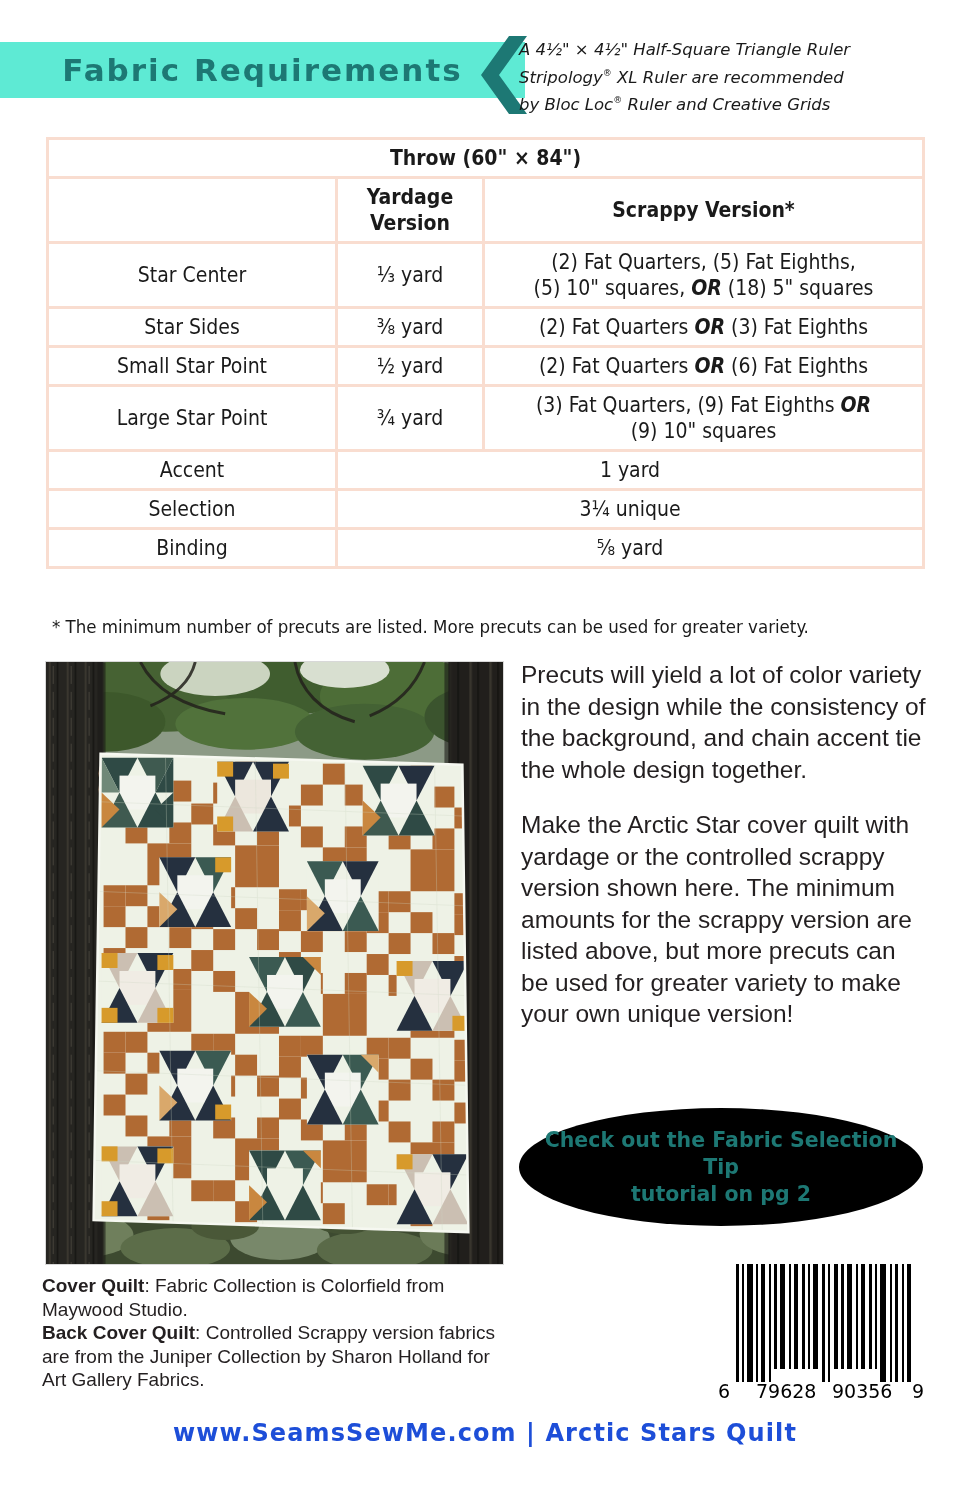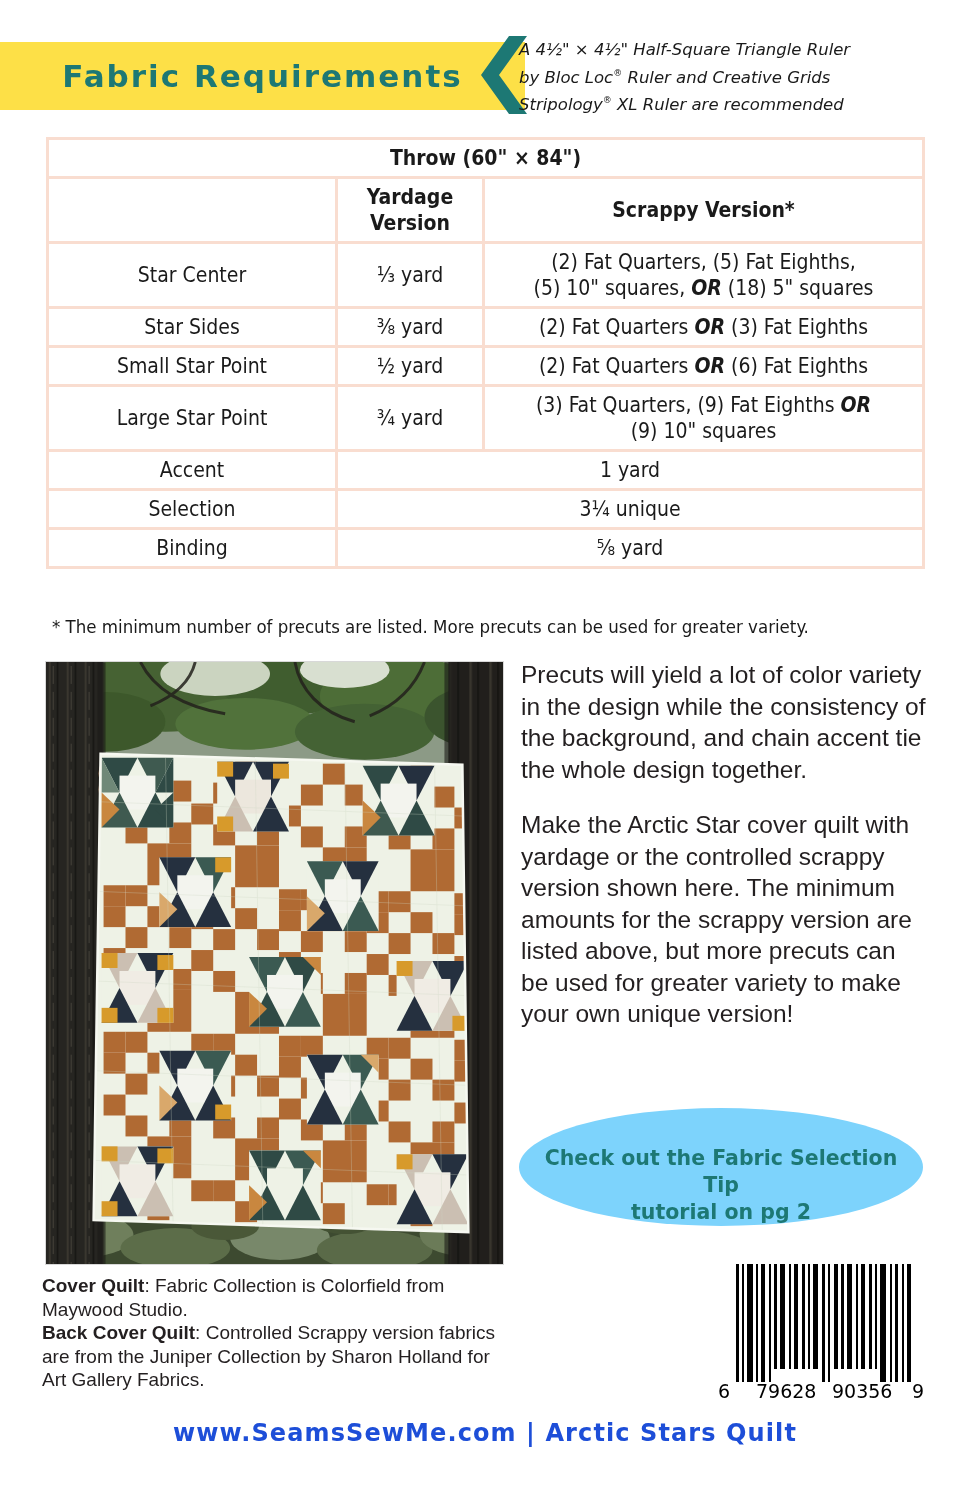--- a/index.html
+++ b/index.html
@@ -15,22 +15,22 @@
     color: #231f20;
     overflow: hidden;
   }
 
   
   .banner {
     position: absolute;
     left: 0;
     top: 42px;
     width: 525px;
-    height: 68px;
-    background: #fde047;
+    height: 56px;
+    background: #5eead4;
     display: flex;
     align-items: center;
     justify-content: center;
   }
   .banner-title {
     font-family: "DejaVu Sans", sans-serif;
     font-weight: bold;
     font-size: 31px;
     letter-spacing: 2.0px;
     color: #1d7874;
@@ -135,24 +135,24 @@
     line-height: 31.5px;
     color: #231f20;
   }
 
   .oval {
     position: absolute;
     left: 519px;
     top: 1108px;
     width: 404px;
     height: 118px;
-    background: #7dd3fc;
+    background: #000000;
     border-radius: 50%;
     display: flex;
-    align-items: flex-end;
+    align-items: center;
     justify-content: center;
   }
   .oval-text {
     font-family: "DejaVu Sans", sans-serif;
     font-weight: bold;
     font-size: 20.5px;
     line-height: 27px;
     color: #1d7874;
     text-align: center;
     padding: 0 18px;
@@ -203,22 +203,22 @@
 </div>
 
 <div class="chevron">
   <svg viewBox="0 0 48 78" xmlns="http://www.w3.org/2000/svg">
     <polygon points="30,0 48,0 20,39 48,78 30,78 2,39" fill="#1d7874"></polygon>
   </svg>
 </div>
 
 <div class="ruler-note">
   <div>A 4½" × 4½" Half-Square Triangle Ruler</div>
+  <div><span>Stripology</span><sup>®</sup><span> XL Ruler are recommended</span></div>
   <div><span>by Bloc Loc</span><sup>®</sup><span> Ruler and Creative Grids</span></div>
-  <div><span>Stripology</span><sup>®</sup><span> XL Ruler are recommended</span></div>
 </div>
 
 <div class="table-wrap">
   <table class="req">
     <tbody>
         <tr>
       <td class="title-cell" colspan="3">Throw (60" × 84")</td>
     </tr>
     <tr>
       <td class="rowlabel blank"></td>

